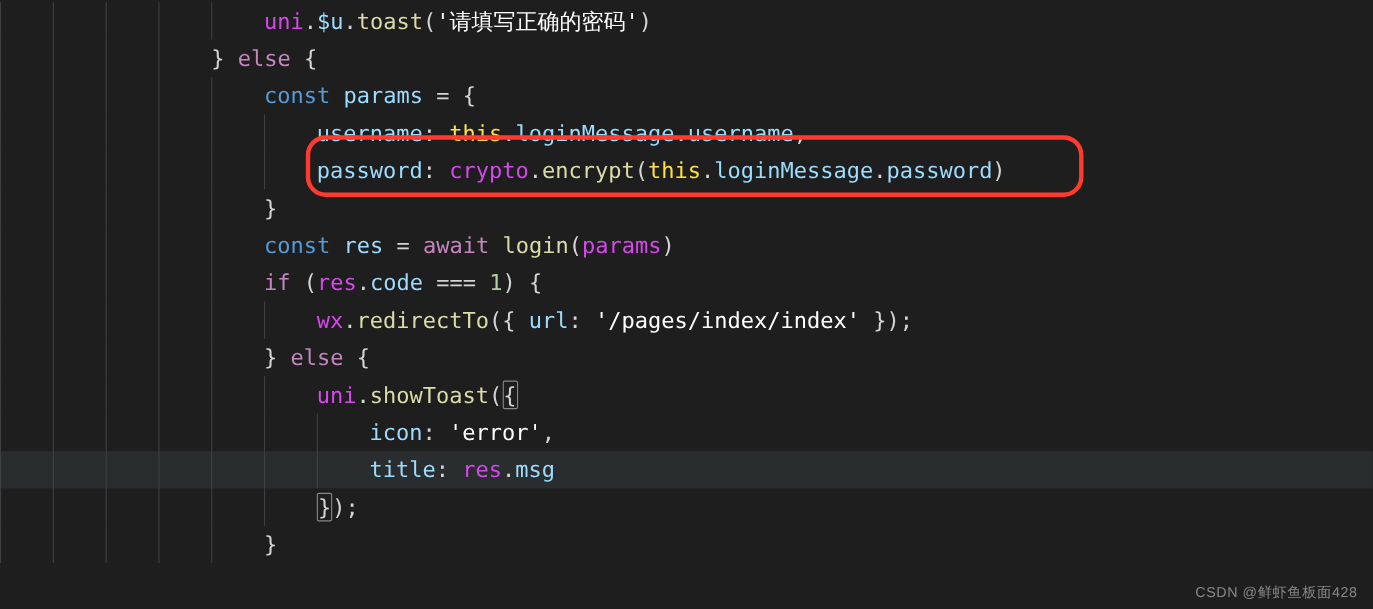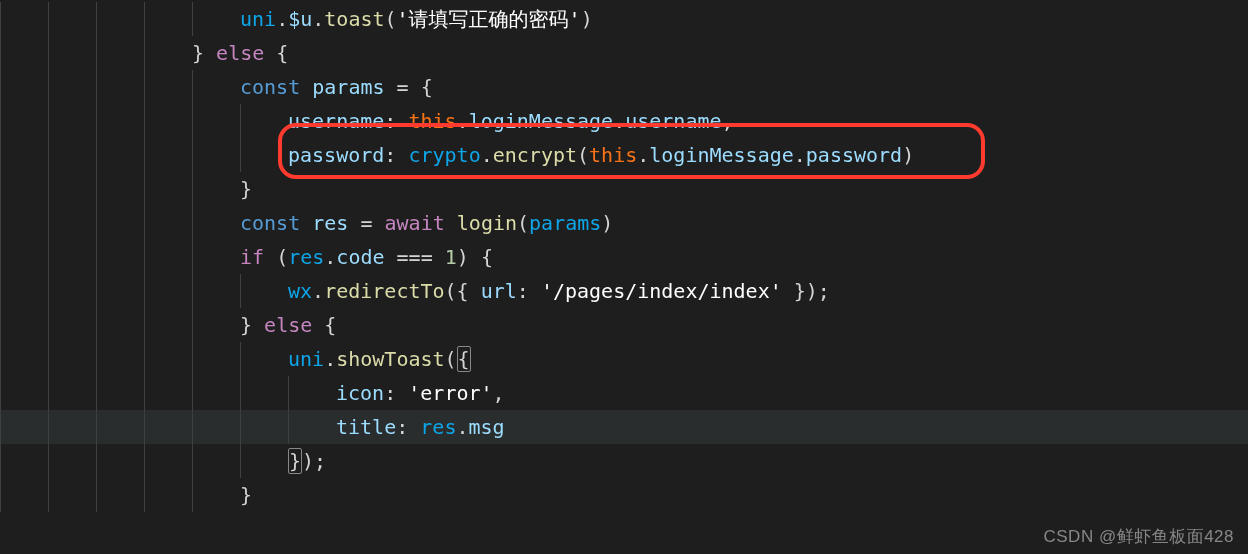--- a/index.html
+++ b/index.html
@@ -27,27 +27,27 @@
     height: 34px;
     padding-left: 0;
   }
   .active-line {
     background: #2a2d2e;
   }
   .indent-guide {
     display: inline-block;
     position: relative;
   }
-  .tok-var      { color: #0ea5e9; }
+  .tok-var      { color: #d946ef; }
   .tok-prop     { color: #9CDCFE; }
   .tok-func     { color: #DCDCAA; }
   .tok-str      { color: #ffffff; }
   .tok-kw       { color: #C586C0; }
   .tok-kwblue   { color: #569CD6; }
-  .tok-this     { color: #f97316; }
+  .tok-this     { color: #fde047; }
   .tok-num      { color: #B5CEA8; }
   .tok-punc     { color: #d4d4d4; }
   .tok-op       { color: #d4d4d4; }
   .tok-plain    { color: #d4d4d4; }
   .bracket-box {
     border: 1px solid #888;
     border-radius: 2px;
     padding: 0 0px;
     margin: 0 0px;
   }
@@ -57,21 +57,21 @@
     border-radius: 18px;
     pointer-events: none;
     box-sizing: border-box;
   }
   .watermark {
     position: absolute;
     right: 14px;
     bottom: 6px;
     color: rgba(220,220,220,0.55);
     font-family: sans-serif;
-    font-size: 17px;
+    font-size: 13px;
     letter-spacing: 0.5px;
   }
 </style>
 </head>
 <body>
 
 <div class="editor" id="editor"><div class="line"><span class="indent-guide" style="width: 48px; height: 34px; border-left: 1px solid rgb(64, 64, 64); box-sizing: border-box; vertical-align: top;"></span><span class="indent-guide" style="width: 48px; height: 34px; border-left: 1px solid rgb(64, 64, 64); box-sizing: border-box; vertical-align: top;"></span><span class="indent-guide" style="width: 48px; height: 34px; border-left: 1px solid rgb(64, 64, 64); box-sizing: border-box; vertical-align: top;"></span><span class="indent-guide" style="width: 48px; height: 34px; border-left: 1px solid rgb(64, 64, 64); box-sizing: border-box; vertical-align: top;"></span><span class="indent-guide" style="width: 48px; height: 34px; border-left: 1px solid rgb(64, 64, 64); box-sizing: border-box; vertical-align: top;"></span><span class="tok-var">uni</span><span class="tok-punc">.</span><span class="tok-prop">$u</span><span class="tok-punc">.</span><span class="tok-func">toast</span><span class="tok-punc">(</span><span class="tok-str">'请填写正确的密码'</span><span class="tok-punc">)</span></div><div class="line"><span class="indent-guide" style="width: 48px; height: 34px; border-left: 1px solid rgb(64, 64, 64); box-sizing: border-box; vertical-align: top;"></span><span class="indent-guide" style="width: 48px; height: 34px; border-left: 1px solid rgb(64, 64, 64); box-sizing: border-box; vertical-align: top;"></span><span class="indent-guide" style="width: 48px; height: 34px; border-left: 1px solid rgb(64, 64, 64); box-sizing: border-box; vertical-align: top;"></span><span class="indent-guide" style="width: 48px; height: 34px; border-left: 1px solid rgb(64, 64, 64); box-sizing: border-box; vertical-align: top;"></span><span class="tok-punc">} </span><span class="tok-kw">else</span><span class="tok-punc"> {</span></div><div class="line"><span class="indent-guide" style="width: 48px; height: 34px; border-left: 1px solid rgb(64, 64, 64); box-sizing: border-box; vertical-align: top;"></span><span class="indent-guide" style="width: 48px; height: 34px; border-left: 1px solid rgb(64, 64, 64); box-sizing: border-box; vertical-align: top;"></span><span class="indent-guide" style="width: 48px; height: 34px; border-left: 1px solid rgb(64, 64, 64); box-sizing: border-box; vertical-align: top;"></span><span class="indent-guide" style="width: 48px; height: 34px; border-left: 1px solid rgb(64, 64, 64); box-sizing: border-box; vertical-align: top;"></span><span class="indent-guide" style="width: 48px; height: 34px; border-left: 1px solid rgb(64, 64, 64); box-sizing: border-box; vertical-align: top;"></span><span class="tok-kwblue">const</span><span class="tok-plain"> </span><span class="tok-prop">params</span><span class="tok-plain"> </span><span class="tok-op">=</span><span class="tok-plain"> </span><span class="tok-punc">{</span></div><div class="line"><span class="indent-guide" style="width: 48px; height: 34px; border-left: 1px solid rgb(64, 64, 64); box-sizing: border-box; vertical-align: top;"></span><span class="indent-guide" style="width: 48px; height: 34px; border-left: 1px solid rgb(64, 64, 64); box-sizing: border-box; vertical-align: top;"></span><span class="indent-guide" style="width: 48px; height: 34px; border-left: 1px solid rgb(64, 64, 64); box-sizing: border-box; vertical-align: top;"></span><span class="indent-guide" style="width: 48px; height: 34px; border-left: 1px solid rgb(64, 64, 64); box-sizing: border-box; vertical-align: top;"></span><span class="indent-guide" style="width: 48px; height: 34px; border-left: 1px solid rgb(64, 64, 64); box-sizing: border-box; vertical-align: top;"></span><span class="indent-guide" style="width: 48px; height: 34px; border-left: 1px solid rgb(64, 64, 64); box-sizing: border-box; vertical-align: top;"></span><span class="tok-prop">username</span><span class="tok-punc">: </span><span class="tok-this">this</span><span class="tok-punc">.</span><span class="tok-prop">loginMessage</span><span class="tok-punc">.</span><span class="tok-prop">username</span><span class="tok-punc">,</span></div><div class="line"><span class="indent-guide" style="width: 48px; height: 34px; border-left: 1px solid rgb(64, 64, 64); box-sizing: border-box; vertical-align: top;"></span><span class="indent-guide" style="width: 48px; height: 34px; border-left: 1px solid rgb(64, 64, 64); box-sizing: border-box; vertical-align: top;"></span><span class="indent-guide" style="width: 48px; height: 34px; border-left: 1px solid rgb(64, 64, 64); box-sizing: border-box; vertical-align: top;"></span><span class="indent-guide" style="width: 48px; height: 34px; border-left: 1px solid rgb(64, 64, 64); box-sizing: border-box; vertical-align: top;"></span><span class="indent-guide" style="width: 48px; height: 34px; border-left: 1px solid rgb(64, 64, 64); box-sizing: border-box; vertical-align: top;"></span><span class="indent-guide" style="width: 48px; height: 34px; border-left: 1px solid rgb(64, 64, 64); box-sizing: border-box; vertical-align: top;"></span><span class="tok-prop">password</span><span class="tok-punc">: </span><span class="tok-var">crypto</span><span class="tok-punc">.</span><span class="tok-func">encrypt</span><span class="tok-punc">(</span><span class="tok-this">this</span><span class="tok-punc">.</span><span class="tok-prop">loginMessage</span><span class="tok-punc">.</span><span class="tok-prop">password</span><span class="tok-punc">)</span></div><div class="line"><span class="indent-guide" style="width: 48px; height: 34px; border-left: 1px solid rgb(64, 64, 64); box-sizing: border-box; vertical-align: top;"></span><span class="indent-guide" style="width: 48px; height: 34px; border-left: 1px solid rgb(64, 64, 64); box-sizing: border-box; vertical-align: top;"></span><span class="indent-guide" style="width: 48px; height: 34px; border-left: 1px solid rgb(64, 64, 64); box-sizing: border-box; vertical-align: top;"></span><span class="indent-guide" style="width: 48px; height: 34px; border-left: 1px solid rgb(64, 64, 64); box-sizing: border-box; vertical-align: top;"></span><span class="indent-guide" style="width: 48px; height: 34px; border-left: 1px solid rgb(64, 64, 64); box-sizing: border-box; vertical-align: top;"></span><span class="tok-punc">}</span></div><div class="line"><span class="indent-guide" style="width: 48px; height: 34px; border-left: 1px solid rgb(64, 64, 64); box-sizing: border-box; vertical-align: top;"></span><span class="indent-guide" style="width: 48px; height: 34px; border-left: 1px solid rgb(64, 64, 64); box-sizing: border-box; vertical-align: top;"></span><span class="indent-guide" style="width: 48px; height: 34px; border-left: 1px solid rgb(64, 64, 64); box-sizing: border-box; vertical-align: top;"></span><span class="indent-guide" style="width: 48px; height: 34px; border-left: 1px solid rgb(64, 64, 64); box-sizing: border-box; vertical-align: top;"></span><span class="indent-guide" style="width: 48px; height: 34px; border-left: 1px solid rgb(64, 64, 64); box-sizing: border-box; vertical-align: top;"></span><span class="tok-kwblue">const</span><span class="tok-plain"> </span><span class="tok-prop">res</span><span class="tok-plain"> </span><span class="tok-op">=</span><span class="tok-plain"> </span><span class="tok-kw">await</span><span class="tok-plain"> </span><span class="tok-func">login</span><span class="tok-punc">(</span><span class="tok-var">params</span><span class="tok-punc">)</span></div><div class="line"><span class="indent-guide" style="width: 48px; height: 34px; border-left: 1px solid rgb(64, 64, 64); box-sizing: border-box; vertical-align: top;"></span><span class="indent-guide" style="width: 48px; height: 34px; border-left: 1px solid rgb(64, 64, 64); box-sizing: border-box; vertical-align: top;"></span><span class="indent-guide" style="width: 48px; height: 34px; border-left: 1px solid rgb(64, 64, 64); box-sizing: border-box; vertical-align: top;"></span><span class="indent-guide" style="width: 48px; height: 34px; border-left: 1px solid rgb(64, 64, 64); box-sizing: border-box; vertical-align: top;"></span><span class="indent-guide" style="width: 48px; height: 34px; border-left: 1px solid rgb(64, 64, 64); box-sizing: border-box; vertical-align: top;"></span><span class="tok-kw">if</span><span class="tok-plain"> </span><span class="tok-punc">(</span><span class="tok-var">res</span><span class="tok-punc">.</span><span class="tok-prop">code</span><span class="tok-plain"> </span><span class="tok-op">===</span><span class="tok-plain"> </span><span class="tok-num">1</span><span class="tok-punc">)</span><span class="tok-plain"> </span><span class="tok-punc">{</span></div><div class="line"><span class="indent-guide" style="width: 48px; height: 34px; border-left: 1px solid rgb(64, 64, 64); box-sizing: border-box; vertical-align: top;"></span><span class="indent-guide" style="width: 48px; height: 34px; border-left: 1px solid rgb(64, 64, 64); box-sizing: border-box; vertical-align: top;"></span><span class="indent-guide" style="width: 48px; height: 34px; border-left: 1px solid rgb(64, 64, 64); box-sizing: border-box; vertical-align: top;"></span><span class="indent-guide" style="width: 48px; height: 34px; border-left: 1px solid rgb(64, 64, 64); box-sizing: border-box; vertical-align: top;"></span><span class="indent-guide" style="width: 48px; height: 34px; border-left: 1px solid rgb(64, 64, 64); box-sizing: border-box; vertical-align: top;"></span><span class="indent-guide" style="width: 48px; height: 34px; border-left: 1px solid rgb(64, 64, 64); box-sizing: border-box; vertical-align: top;"></span><span class="tok-var">wx</span><span class="tok-punc">.</span><span class="tok-func">redirectTo</span><span class="tok-punc">({ </span><span class="tok-prop">url</span><span class="tok-punc">: </span><span class="tok-str">'/pages/index/index'</span><span class="tok-punc"> });</span></div><div class="line"><span class="indent-guide" style="width: 48px; height: 34px; border-left: 1px solid rgb(64, 64, 64); box-sizing: border-box; vertical-align: top;"></span><span class="indent-guide" style="width: 48px; height: 34px; border-left: 1px solid rgb(64, 64, 64); box-sizing: border-box; vertical-align: top;"></span><span class="indent-guide" style="width: 48px; height: 34px; border-left: 1px solid rgb(64, 64, 64); box-sizing: border-box; vertical-align: top;"></span><span class="indent-guide" style="width: 48px; height: 34px; border-left: 1px solid rgb(64, 64, 64); box-sizing: border-box; vertical-align: top;"></span><span class="indent-guide" style="width: 48px; height: 34px; border-left: 1px solid rgb(64, 64, 64); box-sizing: border-box; vertical-align: top;"></span><span class="tok-punc">} </span><span class="tok-kw">else</span><span class="tok-punc"> {</span></div><div class="line"><span class="indent-guide" style="width: 48px; height: 34px; border-left: 1px solid rgb(64, 64, 64); box-sizing: border-box; vertical-align: top;"></span><span class="indent-guide" style="width: 48px; height: 34px; border-left: 1px solid rgb(64, 64, 64); box-sizing: border-box; vertical-align: top;"></span><span class="indent-guide" style="width: 48px; height: 34px; border-left: 1px solid rgb(64, 64, 64); box-sizing: border-box; vertical-align: top;"></span><span class="indent-guide" style="width: 48px; height: 34px; border-left: 1px solid rgb(64, 64, 64); box-sizing: border-box; vertical-align: top;"></span><span class="indent-guide" style="width: 48px; height: 34px; border-left: 1px solid rgb(64, 64, 64); box-sizing: border-box; vertical-align: top;"></span><span class="indent-guide" style="width: 48px; height: 34px; border-left: 1px solid rgb(64, 64, 64); box-sizing: border-box; vertical-align: top;"></span><span class="tok-var">uni</span><span class="tok-punc">.</span><span class="tok-func">showToast</span><span class="tok-punc">(</span><span class="tok-punc bracket-box">{</span></div><div class="line"><span class="indent-guide" style="width: 48px; height: 34px; border-left: 1px solid rgb(64, 64, 64); box-sizing: border-box; vertical-align: top;"></span><span class="indent-guide" style="width: 48px; height: 34px; border-left: 1px solid rgb(64, 64, 64); box-sizing: border-box; vertical-align: top;"></span><span class="indent-guide" style="width: 48px; height: 34px; border-left: 1px solid rgb(64, 64, 64); box-sizing: border-box; vertical-align: top;"></span><span class="indent-guide" style="width: 48px; height: 34px; border-left: 1px solid rgb(64, 64, 64); box-sizing: border-box; vertical-align: top;"></span><span class="indent-guide" style="width: 48px; height: 34px; border-left: 1px solid rgb(64, 64, 64); box-sizing: border-box; vertical-align: top;"></span><span class="indent-guide" style="width: 48px; height: 34px; border-left: 1px solid rgb(64, 64, 64); box-sizing: border-box; vertical-align: top;"></span><span class="indent-guide" style="width: 48px; height: 34px; border-left: 1px solid rgb(64, 64, 64); box-sizing: border-box; vertical-align: top;"></span><span class="tok-prop">icon</span><span class="tok-punc">: </span><span class="tok-str">'error'</span><span class="tok-punc">,</span></div><div class="line active-line"><span class="indent-guide" style="width: 48px; height: 34px; border-left: 1px solid rgb(64, 64, 64); box-sizing: border-box; vertical-align: top;"></span><span class="indent-guide" style="width: 48px; height: 34px; border-left: 1px solid rgb(64, 64, 64); box-sizing: border-box; vertical-align: top;"></span><span class="indent-guide" style="width: 48px; height: 34px; border-left: 1px solid rgb(64, 64, 64); box-sizing: border-box; vertical-align: top;"></span><span class="indent-guide" style="width: 48px; height: 34px; border-left: 1px solid rgb(64, 64, 64); box-sizing: border-box; vertical-align: top;"></span><span class="indent-guide" style="width: 48px; height: 34px; border-left: 1px solid rgb(64, 64, 64); box-sizing: border-box; vertical-align: top;"></span><span class="indent-guide" style="width: 48px; height: 34px; border-left: 1px solid rgb(64, 64, 64); box-sizing: border-box; vertical-align: top;"></span><span class="indent-guide" style="width: 48px; height: 34px; border-left: 1px solid rgb(64, 64, 64); box-sizing: border-box; vertical-align: top;"></span><span class="tok-prop">title</span><span class="tok-punc">: </span><span class="tok-var">res</span><span class="tok-punc">.</span><span class="tok-prop">msg</span></div><div class="line"><span class="indent-guide" style="width: 48px; height: 34px; border-left: 1px solid rgb(64, 64, 64); box-sizing: border-box; vertical-align: top;"></span><span class="indent-guide" style="width: 48px; height: 34px; border-left: 1px solid rgb(64, 64, 64); box-sizing: border-box; vertical-align: top;"></span><span class="indent-guide" style="width: 48px; height: 34px; border-left: 1px solid rgb(64, 64, 64); box-sizing: border-box; vertical-align: top;"></span><span class="indent-guide" style="width: 48px; height: 34px; border-left: 1px solid rgb(64, 64, 64); box-sizing: border-box; vertical-align: top;"></span><span class="indent-guide" style="width: 48px; height: 34px; border-left: 1px solid rgb(64, 64, 64); box-sizing: border-box; vertical-align: top;"></span><span class="indent-guide" style="width: 48px; height: 34px; border-left: 1px solid rgb(64, 64, 64); box-sizing: border-box; vertical-align: top;"></span><span class="tok-punc bracket-box">}</span><span class="tok-punc">);</span></div><div class="line"><span class="indent-guide" style="width: 48px; height: 34px; border-left: 1px solid rgb(64, 64, 64); box-sizing: border-box; vertical-align: top;"></span><span class="indent-guide" style="width: 48px; height: 34px; border-left: 1px solid rgb(64, 64, 64); box-sizing: border-box; vertical-align: top;"></span><span class="indent-guide" style="width: 48px; height: 34px; border-left: 1px solid rgb(64, 64, 64); box-sizing: border-box; vertical-align: top;"></span><span class="indent-guide" style="width: 48px; height: 34px; border-left: 1px solid rgb(64, 64, 64); box-sizing: border-box; vertical-align: top;"></span><span class="indent-guide" style="width: 48px; height: 34px; border-left: 1px solid rgb(64, 64, 64); box-sizing: border-box; vertical-align: top;"></span><span class="tok-punc">}</span></div></div>
 
 <div class="highlight-box" id="hlbox" style="left: 278px; top: 123px; width: 707px; height: 56px;"></div>
 

